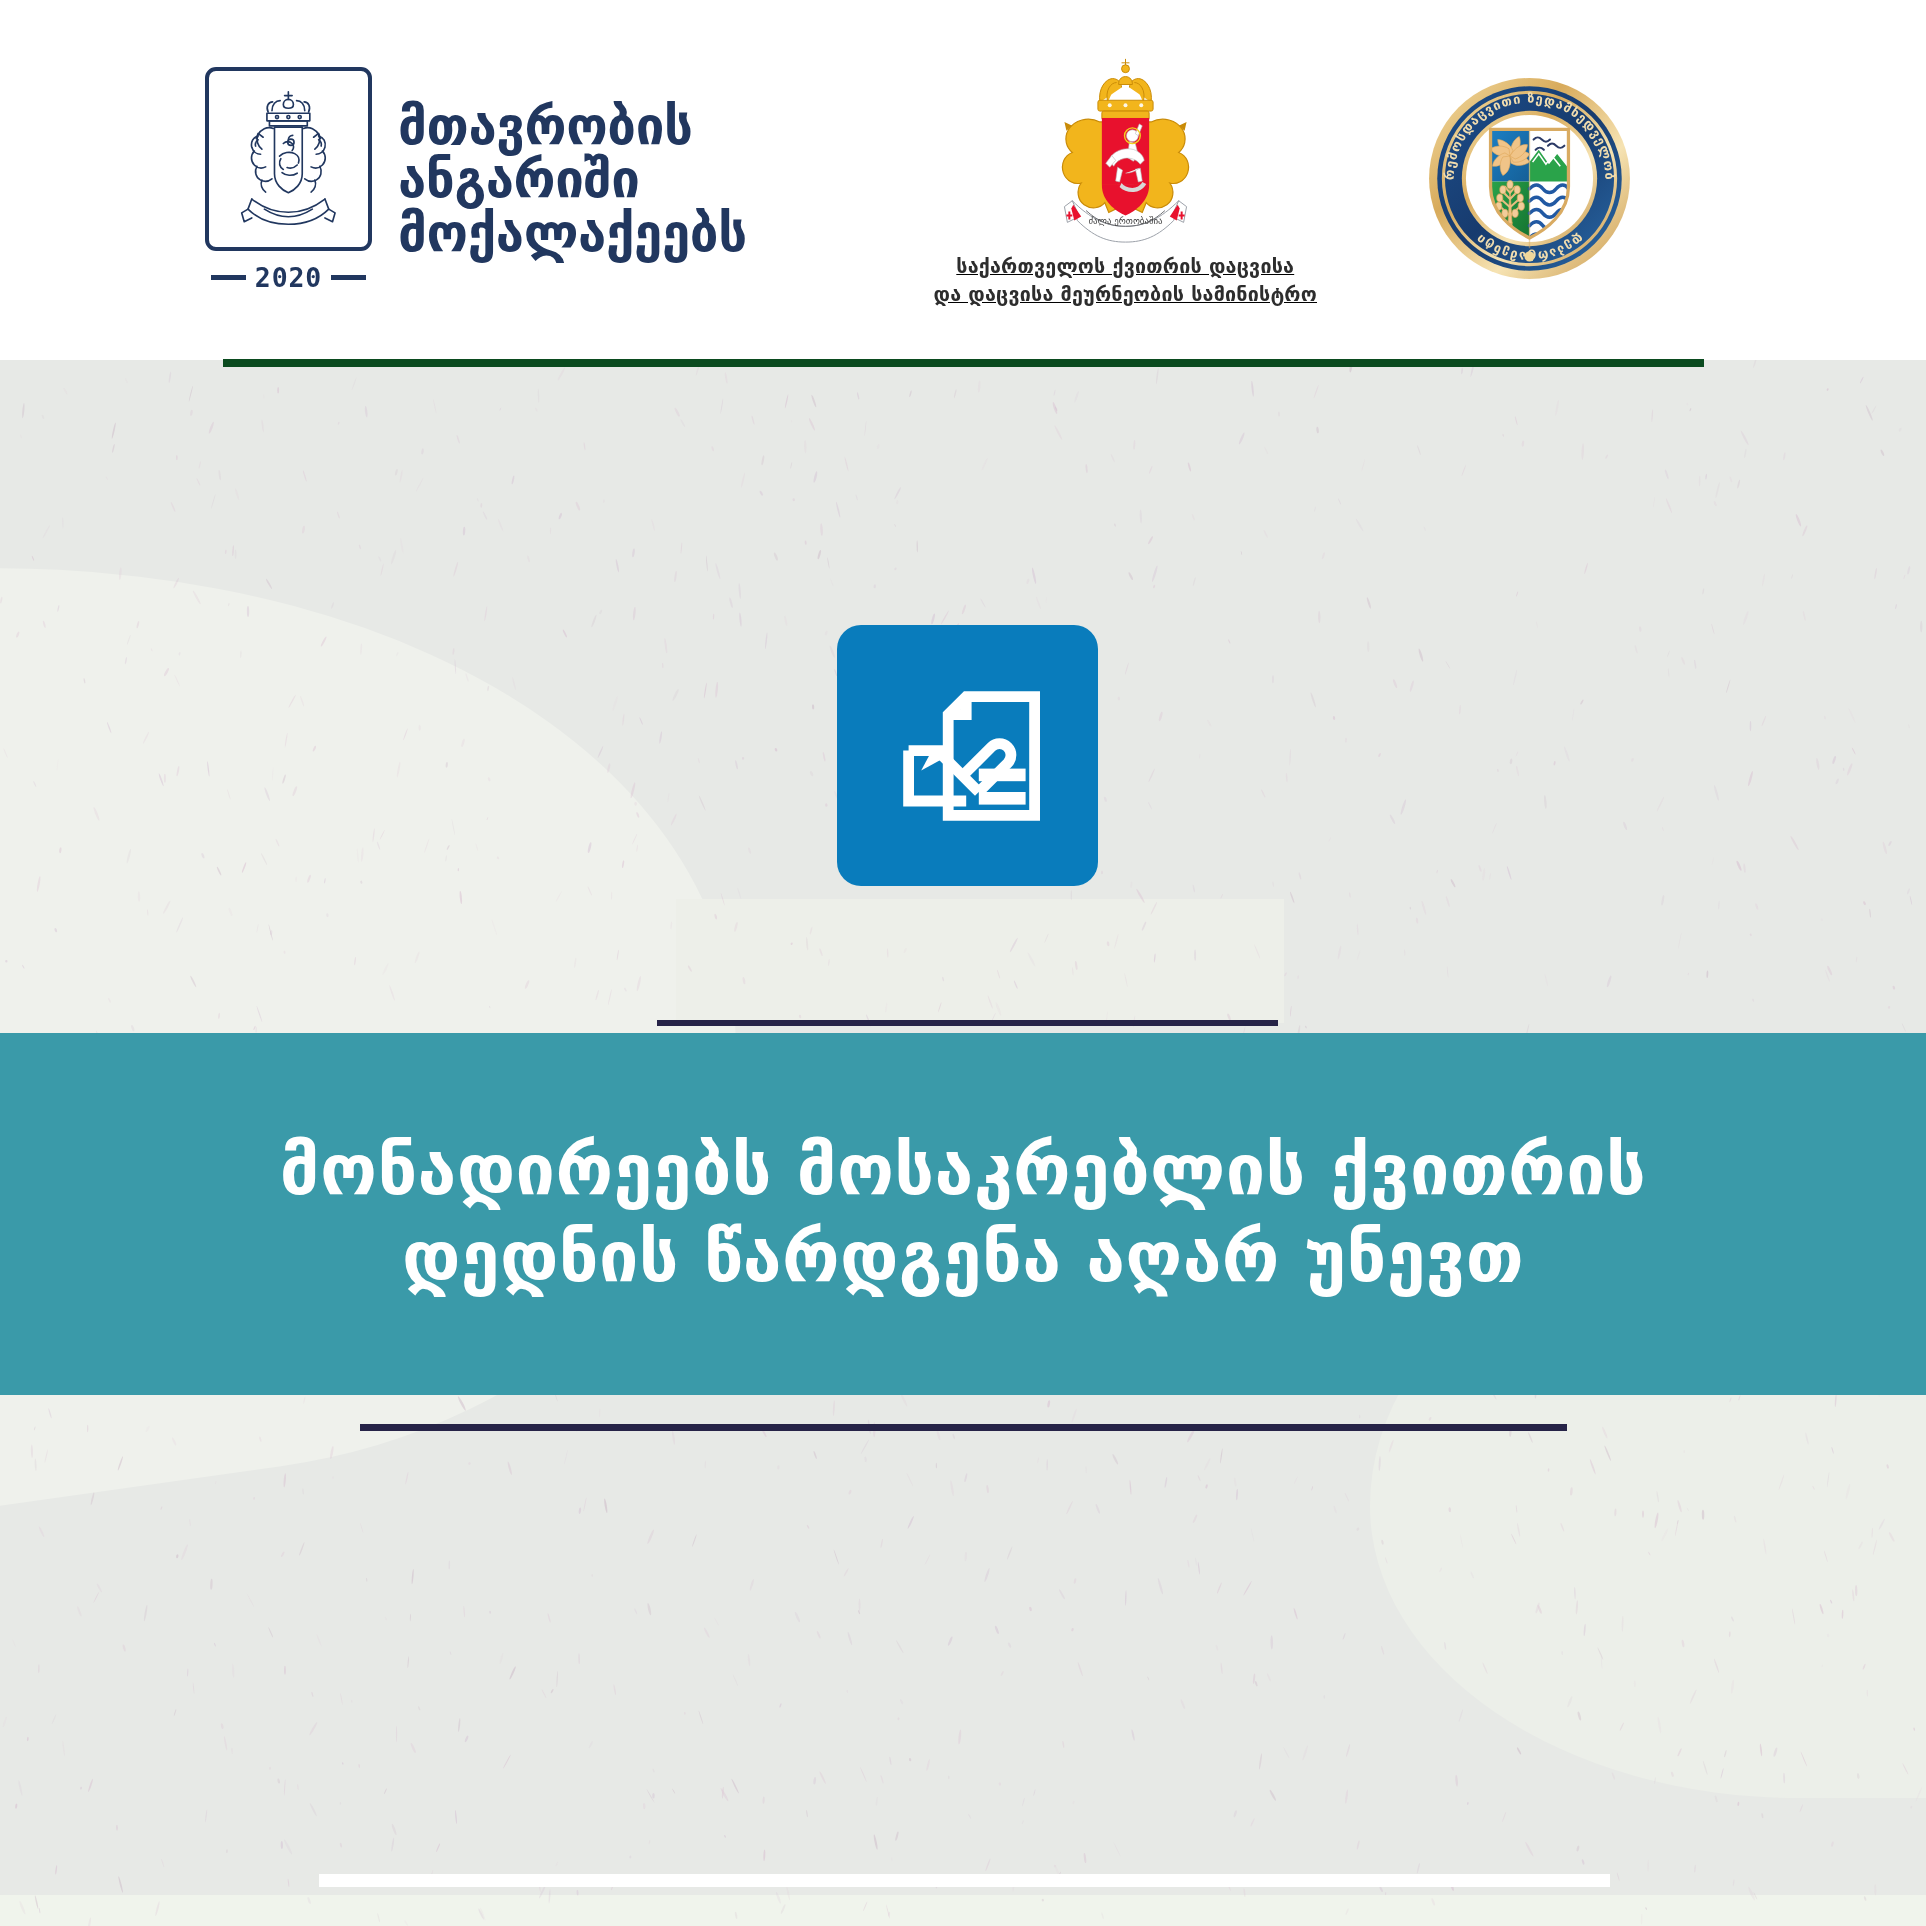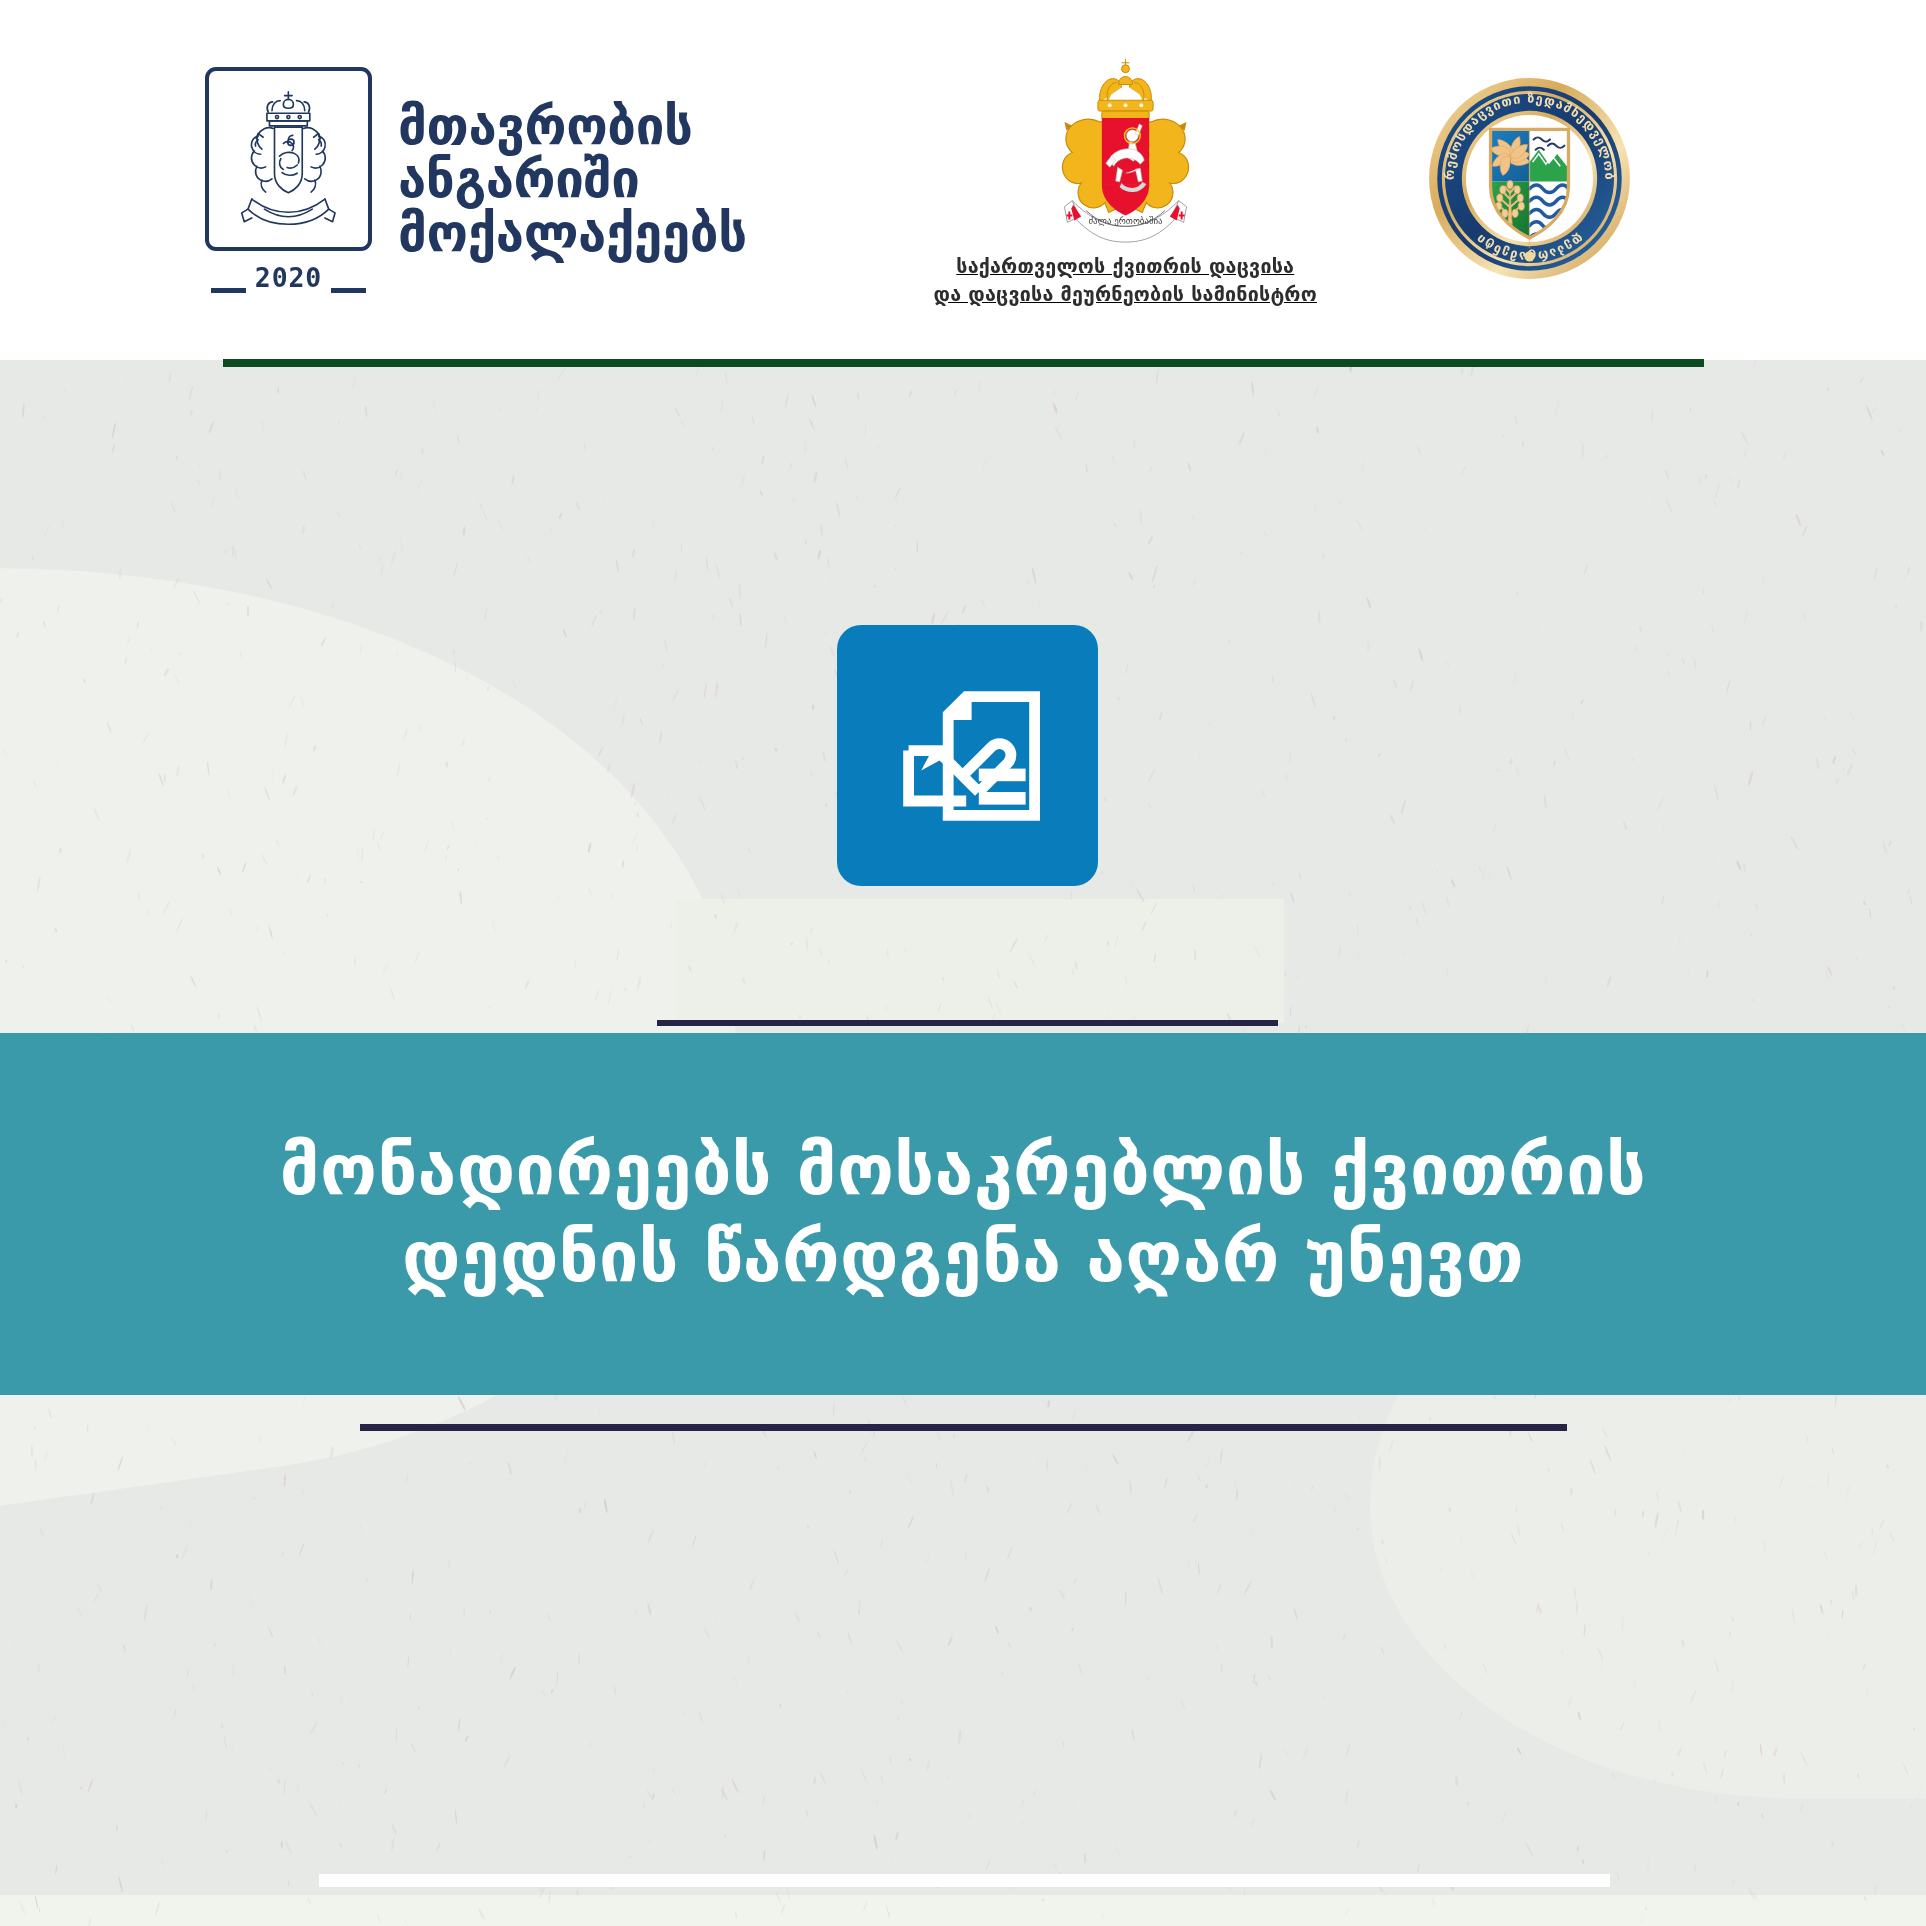--- a/index.html
+++ b/index.html
@@ -53,21 +53,21 @@
   
   #logo-govreport { display:flex; align-items:center; gap:26px; }
   #crest-frame {
     width:167px; height:184px;
     border:4.7px solid #21375f; border-radius:11px;
     display:flex; align-items:center; justify-content:center;
     background:#fff; flex:none;
   }
   #crest-frame svg { width:86%; height:86%; }
   #crest-year-row {
-    display:flex; align-items:flex-end; justify-content:center;
+    display:flex; align-items:center; justify-content:center;
     gap:8.6px; margin-top:11px;
   }
   #crest-year-row .rule { width:35px; height:4.7px; background:#21375f; }
   #crest-year {
     font-family:"DejaVu Sans Mono","Liberation Mono",monospace;
     font-size:26.5px; font-weight:bold; color:#21375f; letter-spacing:0.9px;
   }
   #govreport-text {
     display:flex; flex-direction:column; justify-content:center;
     color:#21375f; font-weight:bold; line-height:1.04;

